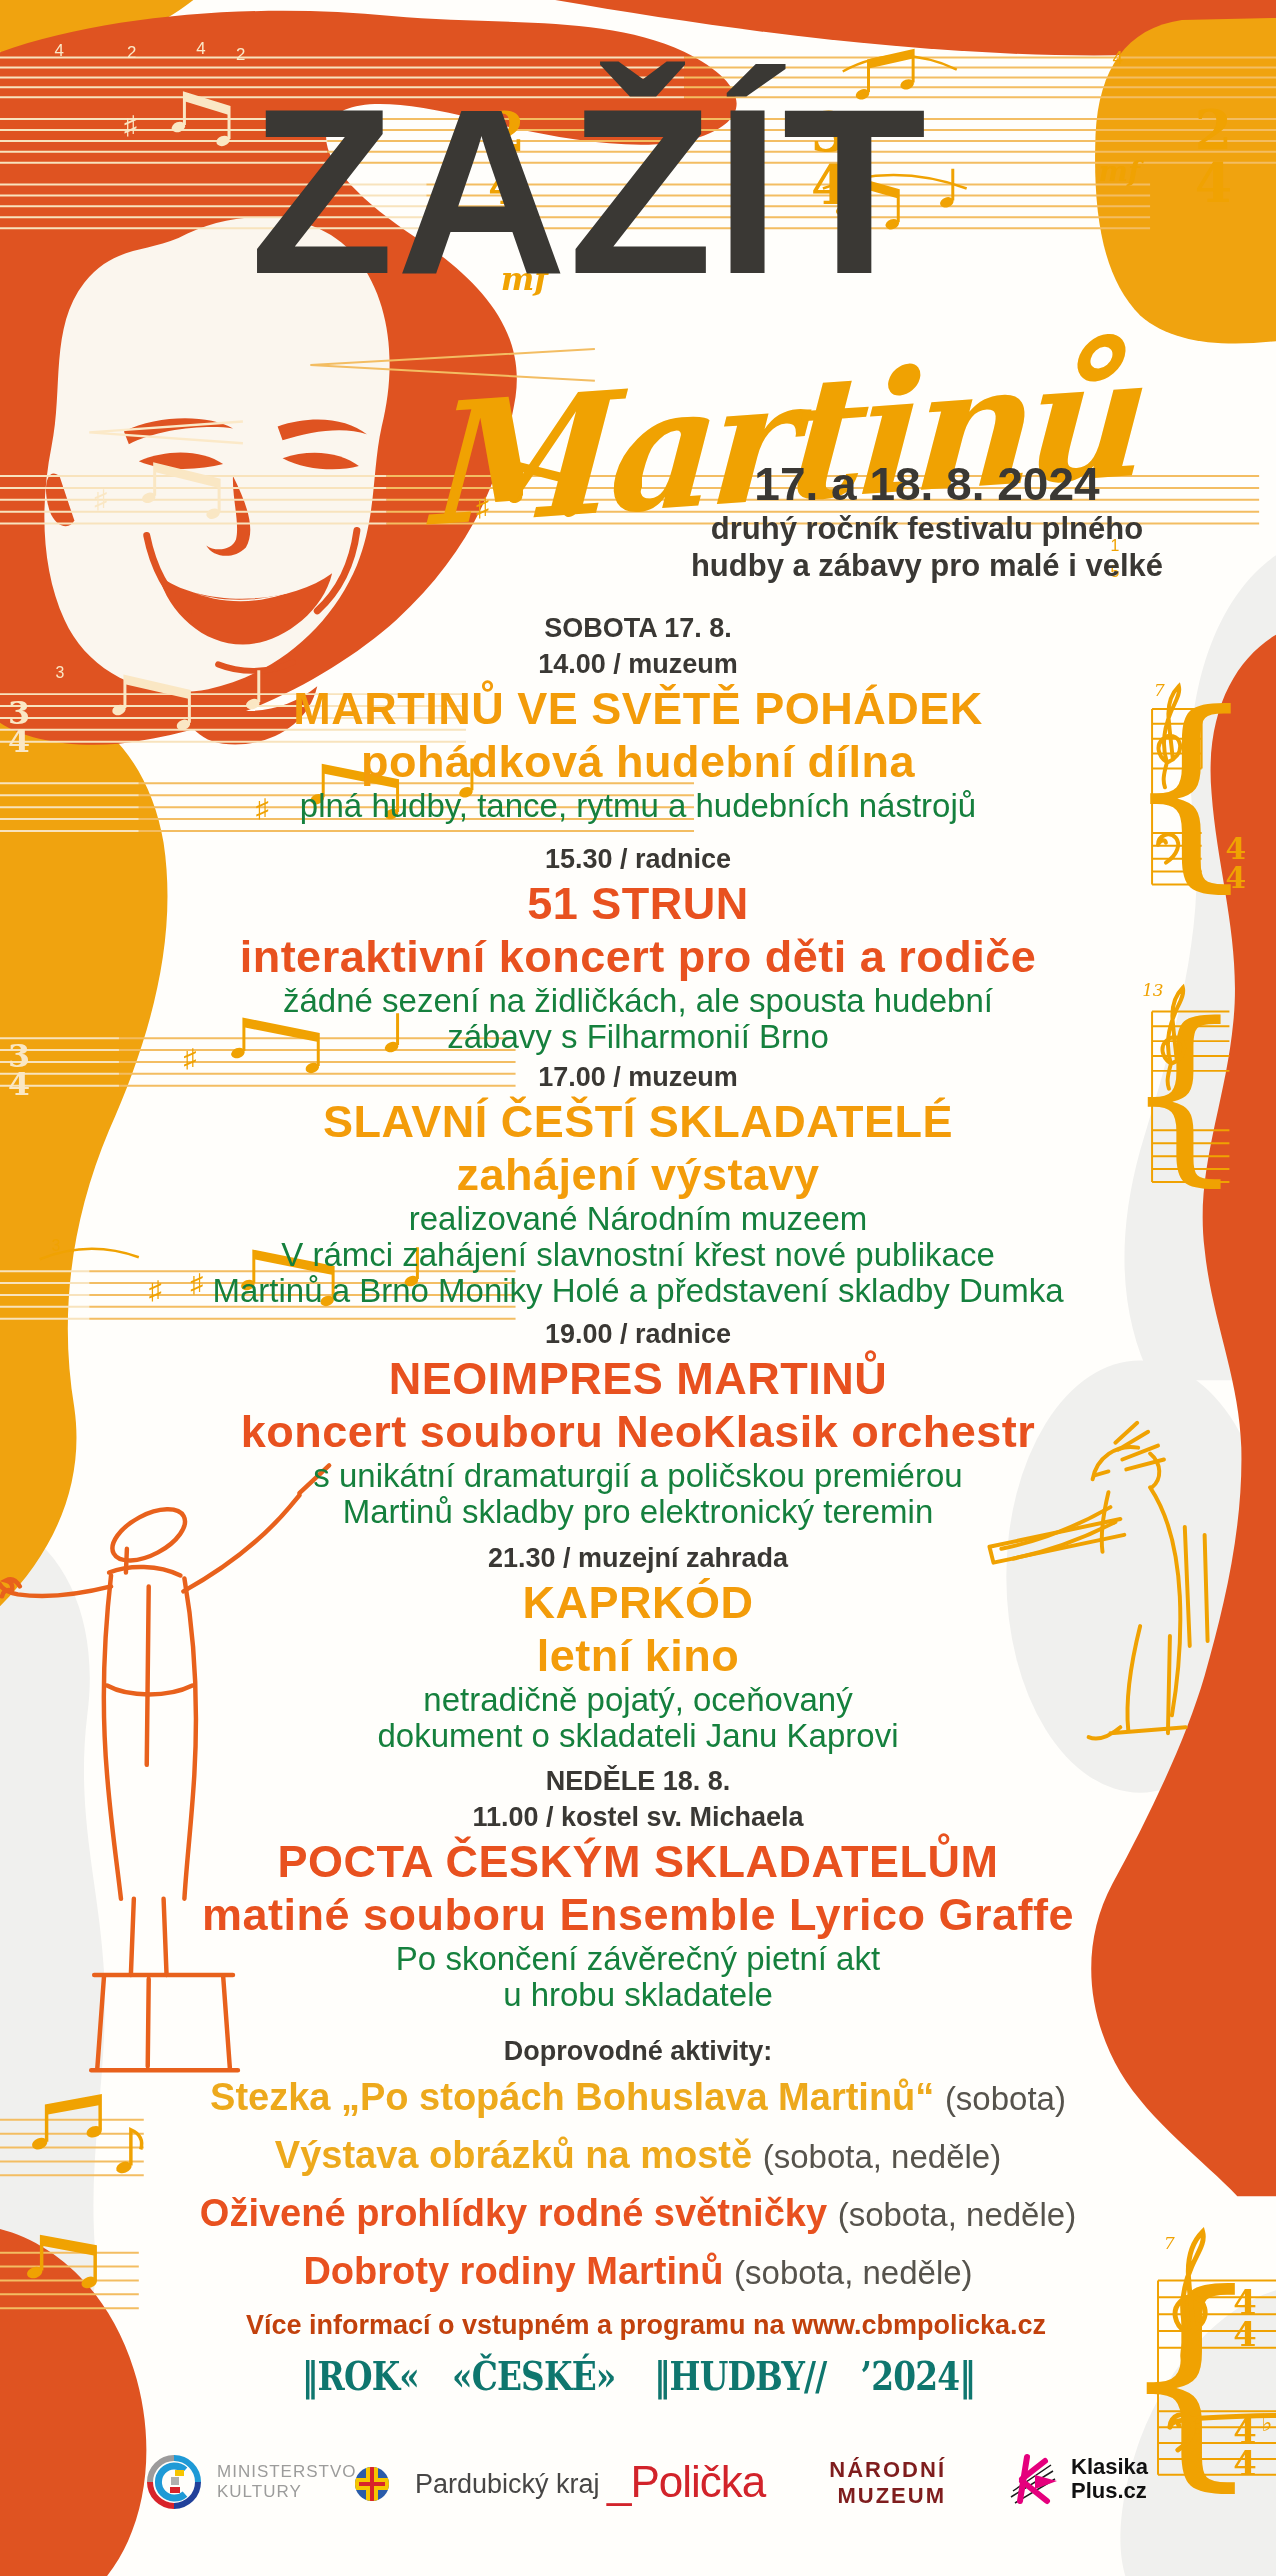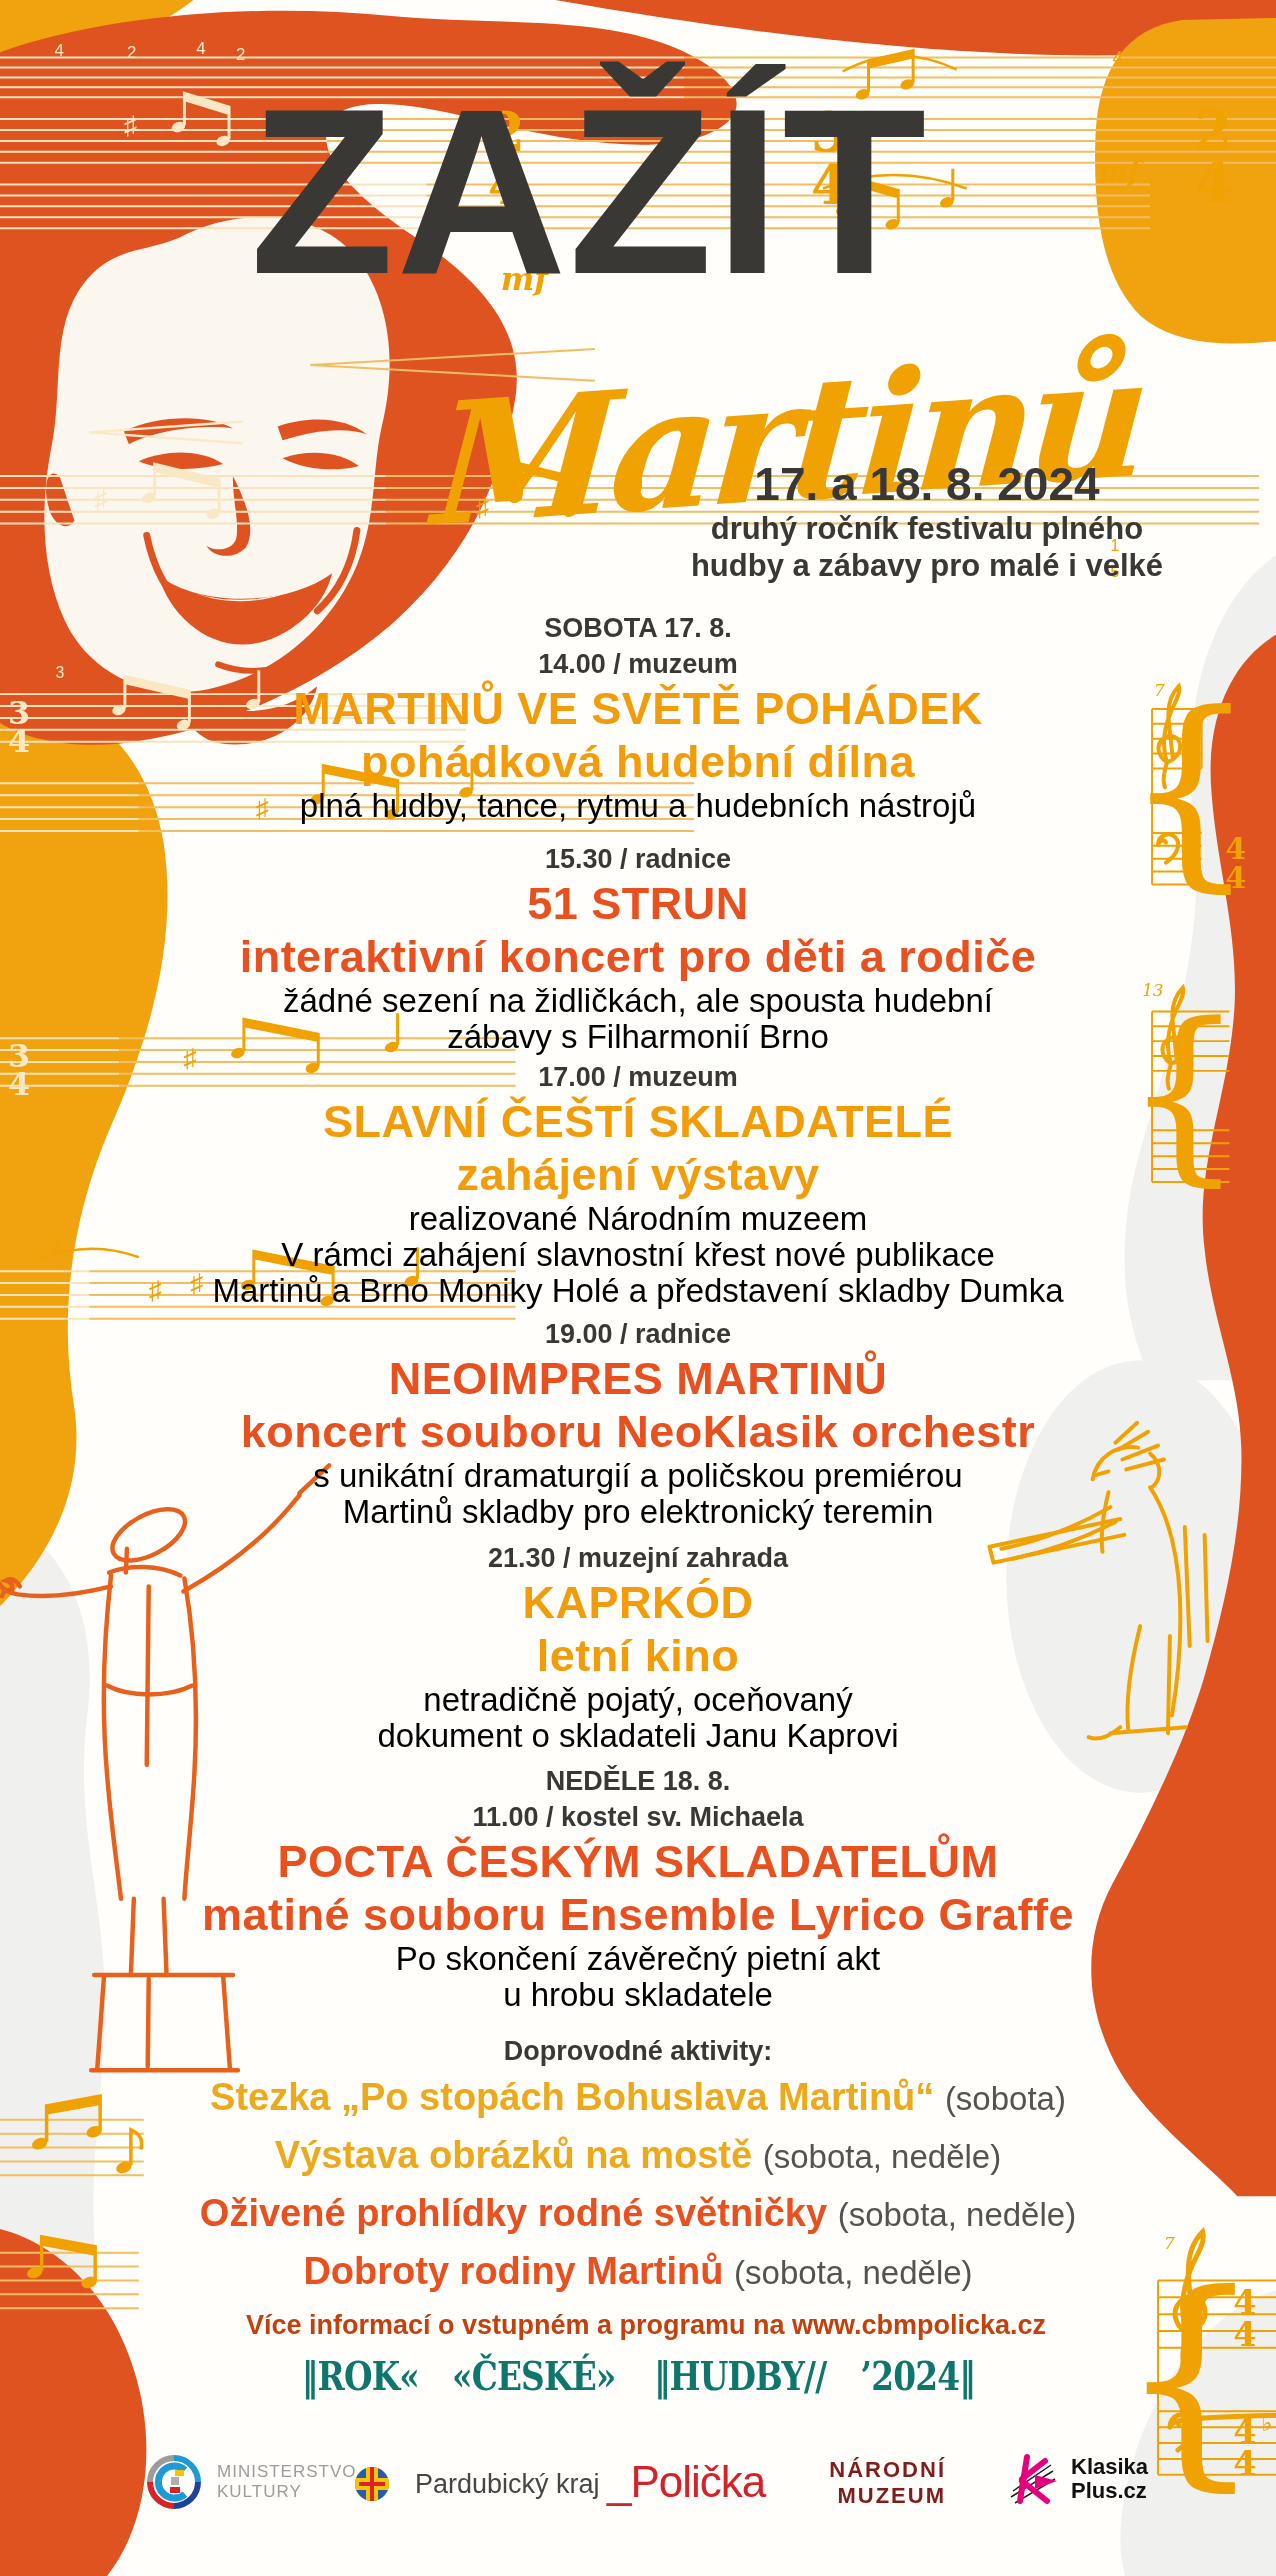--- a/index.html
+++ b/index.html
@@ -12,21 +12,21 @@
   .signature{position:absolute;top:357px;left:387px;width:803px;z-index:3;text-align:center;
          font-family:"DejaVu Serif",serif;font-style:italic;font-weight:bold;font-size:167px;
          color:#f0a202;transform:rotate(-4deg) skewX(-8deg);letter-spacing:-8px;line-height:1;}
   .dateblock{position:absolute;top:458px;right:113px;z-index:3;text-align:center;color:#3a3834;}
   .dateblock .date{font-size:46px;font-weight:bold;line-height:52px;}
   .dateblock .sub{font-size:31px;font-weight:bold;line-height:37px;}
 
   .block{position:absolute;left:0;width:1276px;z-index:3;text-align:center;}
   .day,.time{font-size:27px;font-weight:bold;color:#3a3834;line-height:36px;}
   .t1,.t2{font-size:45px;font-weight:bold;line-height:53px;letter-spacing:0.5px;}
-  .desc{font-size:33px;color:#000000;line-height:36px;}
+  .desc{font-size:33px;color:#15803d;line-height:36px;}
   .t-orange{color:#f39c0a}
   .t-red{color:#e8511f}
 
   .act-head{font-size:27px;font-weight:bold;color:#3a3834;line-height:36px;}
   .act-line{font-size:38px;font-weight:bold;line-height:56px;}
   .act-note{font-size:33px;font-weight:normal;color:#56534c;}
   .a-yellow{color:#eda91c}
   .a-red{color:#e8511f}
 
   .info{position:absolute;left:8px;width:1276px;top:2310px;z-index:3;text-align:center;

